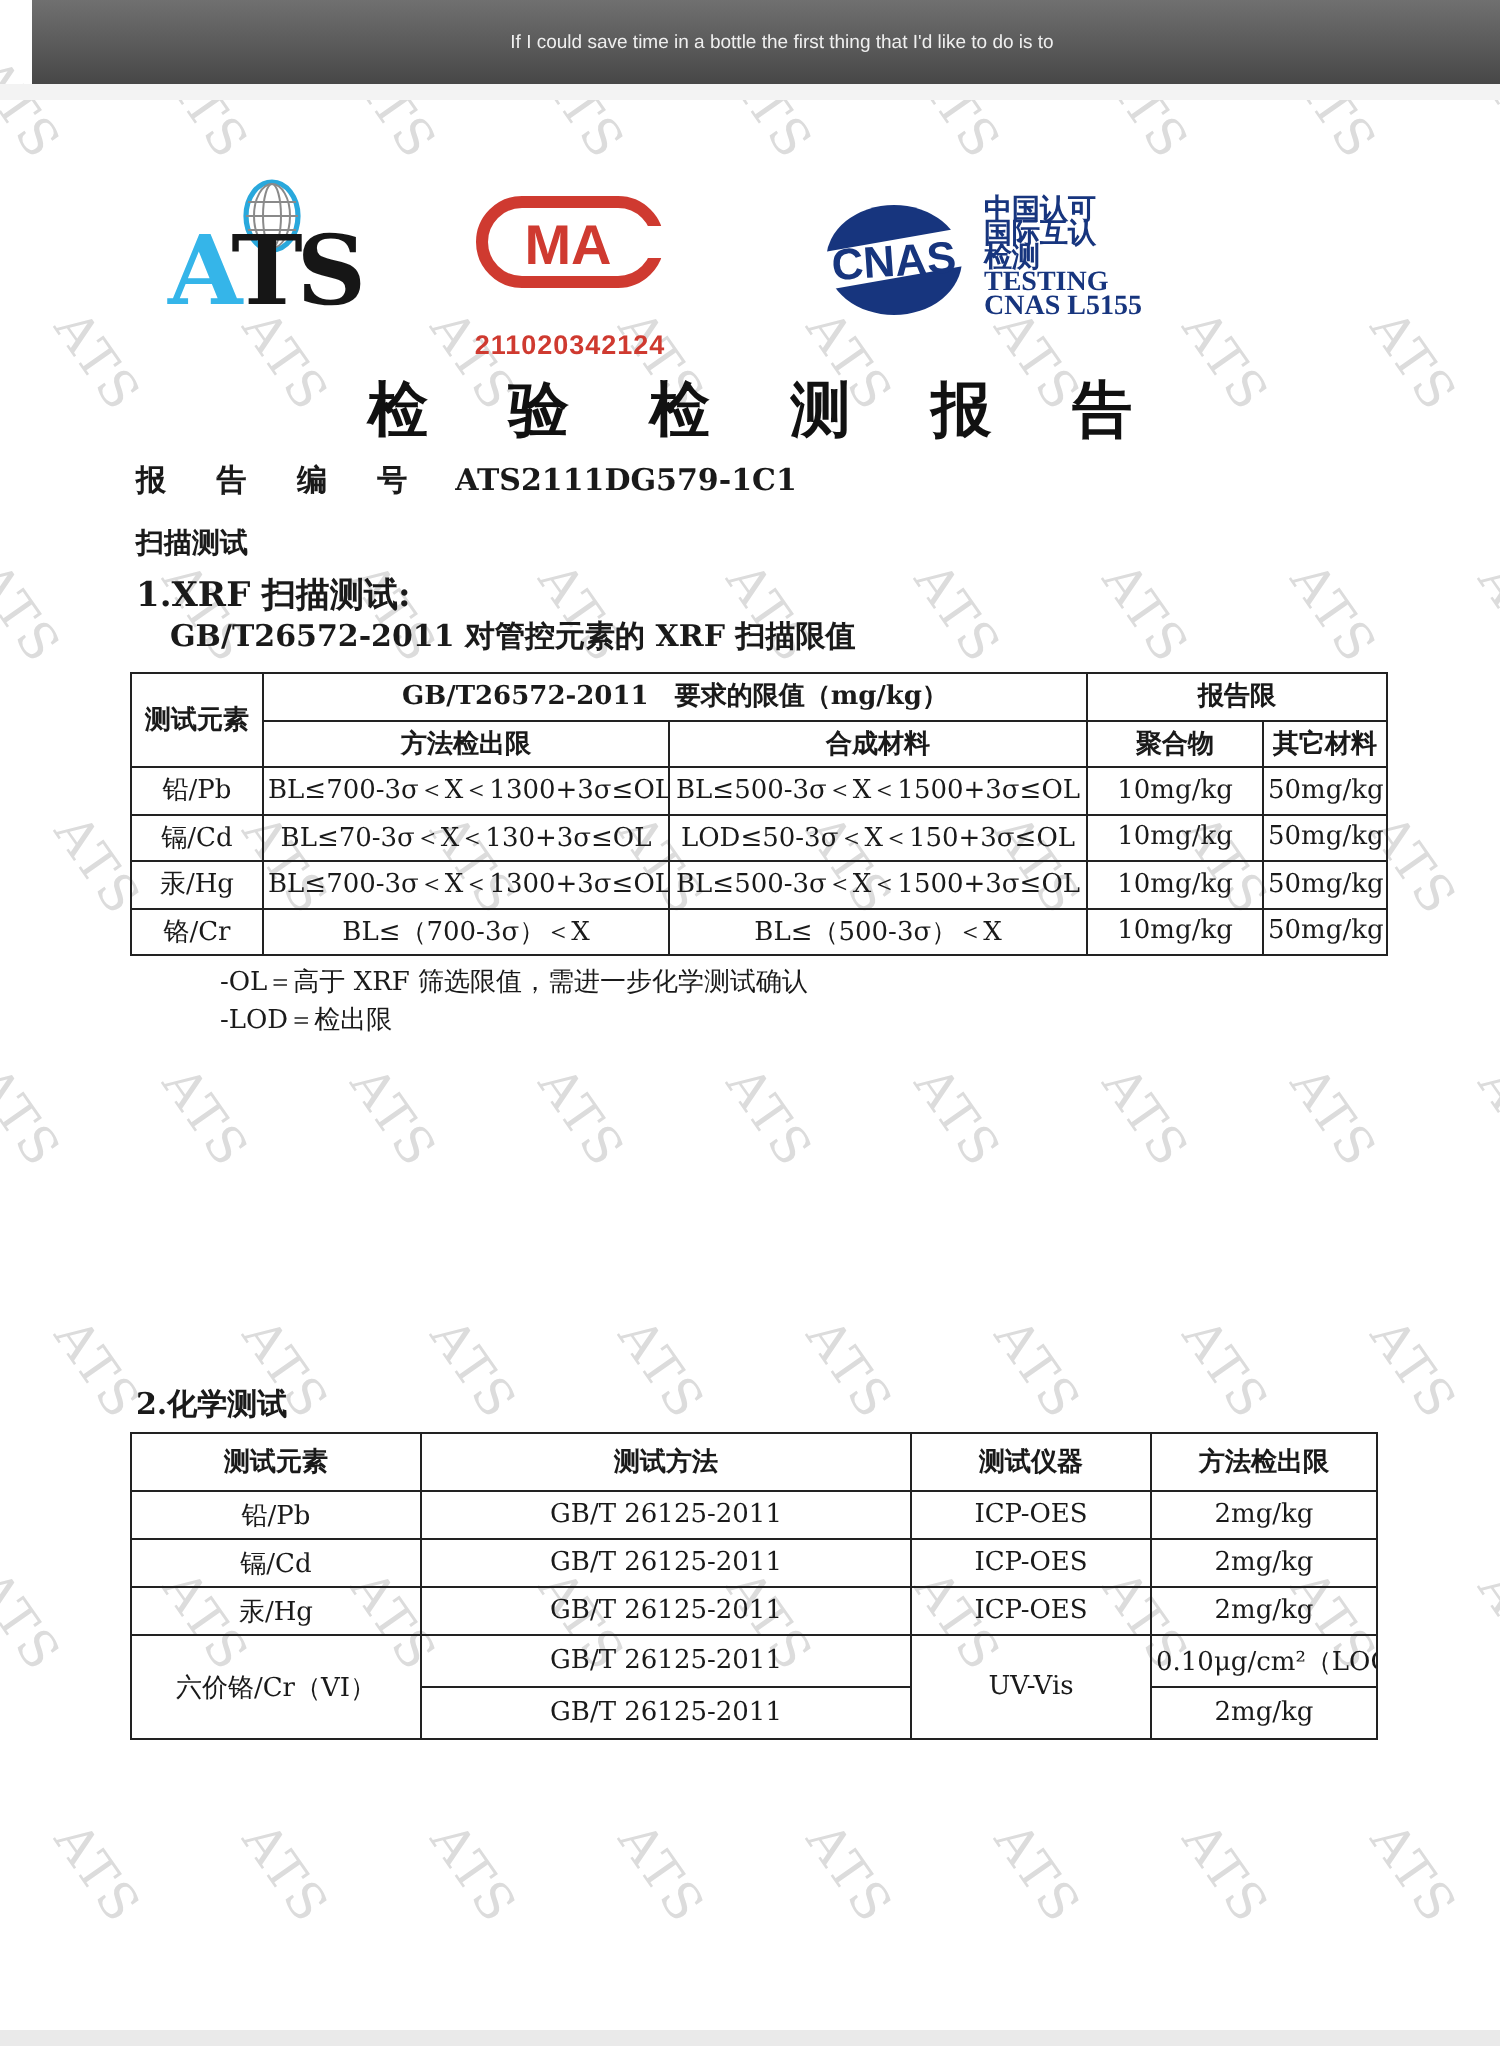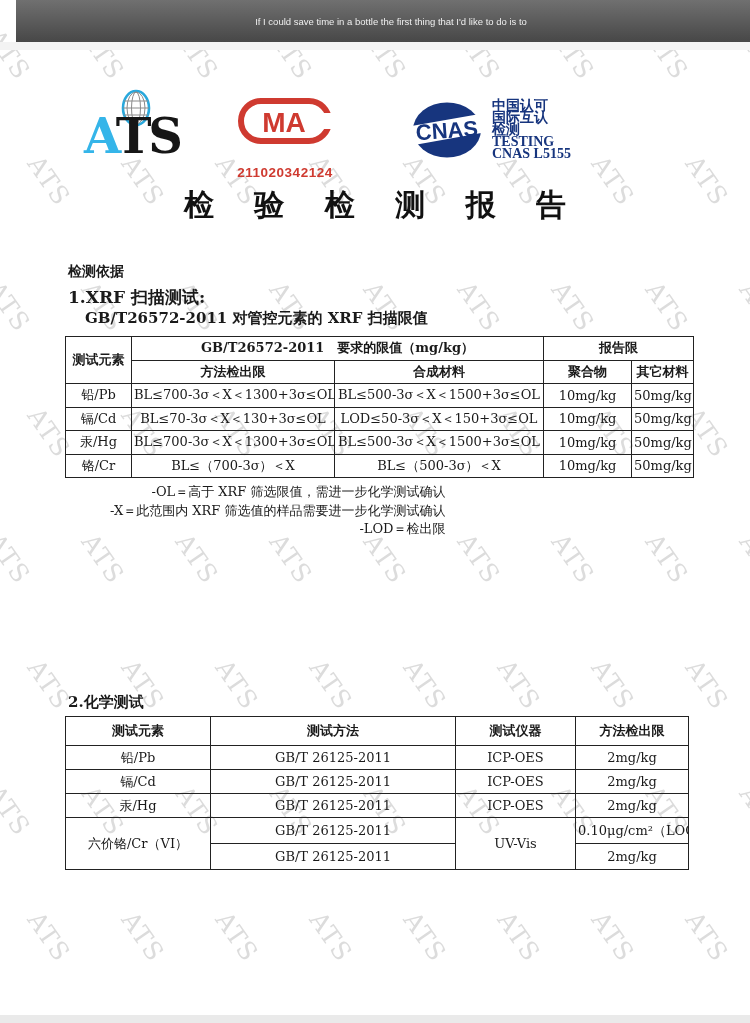--- a/index.html
+++ b/index.html
@@ -61,21 +61,21 @@
     font-size:13px; font-weight:normal; padding:0 2px; overflow:hidden; white-space:nowrap; }
   th { font-weight:bold; }
   .t1 { position:absolute; top:336px; left:65px; width:628px; border:1.5px solid #111; }
   .t1 tr { height:23.5px; }
   .t2 { position:absolute; top:716px; left:65px; width:623px; border:1.5px solid #111; }
   .t2 tr { height:24px; }
   .t2 .hrow { height:29px; }
 
   
   .notes1 { position:absolute; top:483px; left:68px; font-size:13px; line-height:18.6px; }
-  .notes1 .cont { padding-left:42px;text-align:right; }
+  .notes1 .cont { padding-left:42px; }
   .notes2 { position:absolute; top:875px; left:68px; font-size:13px; }
 </style>
 </head>
 <body>
 
 <div class="page">
 
   <div class="banner">
     <div>If I could save time in a bottle the first thing that I'd like to do is to</div>
   </div>
@@ -183,22 +183,25 @@
     </svg>
     <div class="cnas-caption">
       <div>中国认可</div>
       <div>国际互认</div>
       <div>检测</div>
       <div>TESTING</div>
       <div>CNAS L5155</div>
     </div>
 
     <div class="doc-title">检 验 检 测 报 告</div>
-
-    <div class="h-basis">检测依据</div>
+    <div class="report-no">
+      <span class="lbl">报 告 编 号</span><span>ATS2111DG579-1C1</span>
+    </div>
+
+    <div class="h-basis">扫描测试</div>
     <div class="h-xrf">1.XRF 扫描测试:</div>
     <div class="h-gbt">GB/T26572-2011 对管控元素的 XRF 扫描限值</div>
 
     <table class="t1">
       <colgroup>
           <col style="width:66px">
           <col style="width:203px">
           <col style="width:209px">
           <col style="width:88px">
           <col style="width:62px">
@@ -241,21 +244,20 @@
         <td>BL≤（700-3σ）＜X</td>
         <td>BL≤（500-3σ）＜X</td>
         <td>10mg/kg</td>
         <td>50mg/kg</td>
       </tr>
     </tbody>
       </table>
 
     <div class="notes1">
       <div class="cont">-OL＝高于 XRF 筛选限值，需进一步化学测试确认</div>
-      <div class="cont">-X＝此范围内 XRF 筛选值的样品需要进一步化学测试确认</div>
       <div class="cont">-LOD＝检出限</div>
     </div>
 
     <div class="h-chem">2.化学测试</div>
 
     <table class="t2">
       <colgroup>
           <col style="width:145px">
           <col style="width:245px">
           <col style="width:120px">

